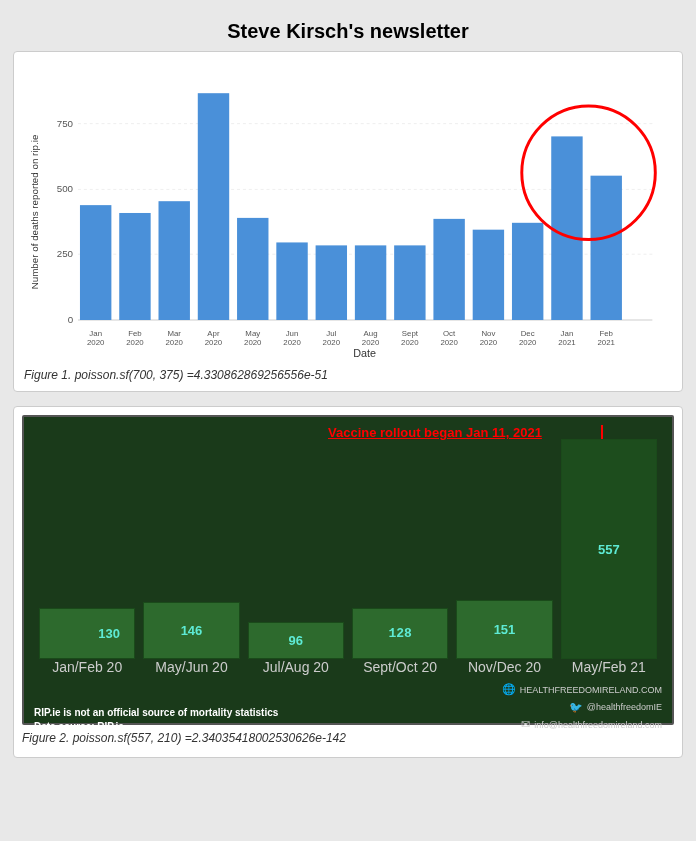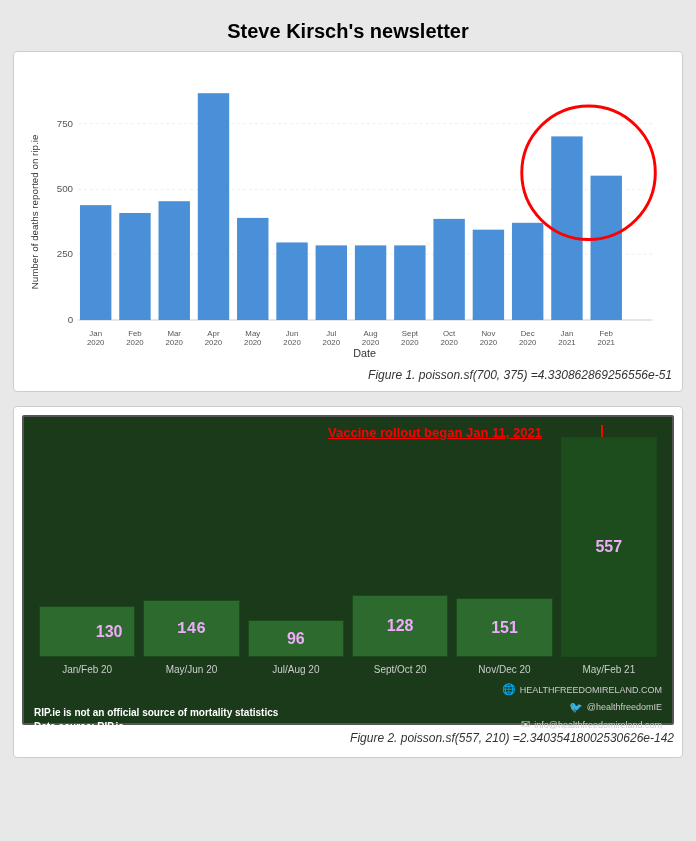--- a/index.html
+++ b/index.html
@@ -31,21 +31,21 @@
     .chart-area {
       position: relative;
       width: 100%;
       height: 300px;
     }
     svg.chart-svg {
       width: 100%;
       height: 100%;
     }
     .figure-caption {
-      text-align: right;
+      text-align: left;
       font-size: 12px;
       color: #333;
       margin: 6px 0 4px 0;
       font-style: italic;
     }
     .chart2-wrapper {
       background: #fff;
       border: 1px solid #ccc;
       border-radius: 4px;
       width: 670px;
@@ -78,33 +78,33 @@
       align-items: center;
       flex: 1;
     }
     .bar2 {
       background: #2d6a2d;
       border: 1px solid #1a4a1a;
       width: 100%;
       display: flex;
       align-items: center;
       justify-content: center;
-      color: #f0abfc;
-      font-weight: bold;
-      font-size: 16px;
+      color: #5eead4;
+      font-weight: bold;
+      font-size: 13px;
       position: relative;
     }
     .bar2.last {
       background: #1d4d1d;
     }
     .bar2-label {
       color: #ccc;
-      font-size: 10px;
+      font-size: 14px;
       text-align: center;
-      margin-top: 7px;
+      margin-top: 0;
     }
     .chart2-footer {
       display: flex;
       justify-content: space-between;
       align-items: flex-end;
       margin-top: 6px;
     }
     .data-source {
       color: #fff;
       font-size: 10px;
@@ -228,35 +228,35 @@
 
       <div class="bar2-group">
         <div class="bar2" style="height:51px;padding-left:44px;">
           <span>130</span>
         </div>
         <div class="bar2-label">Jan/Feb 20</div>
       </div>
 
 
       <div class="bar2-group">
-        <div class="bar2" style="height:57px;font-family:Liberation Mono, monospace;">
+        <div class="bar2" style="height:57px;">
           <span>146</span>
         </div>
         <div class="bar2-label">May/Jun 20</div>
       </div>
 
       <div class="bar2-group">
         <div class="bar2" style="height:37px;">
           <span>96</span>
         </div>
         <div class="bar2-label">Jul/Aug 20</div>
       </div>
 
       <div class="bar2-group">
-        <div class="bar2" style="height:62px;">
+        <div class="bar2" style="height:51px;font-family:Liberation Mono, monospace;">
           <span>128</span>
         </div>
         <div class="bar2-label">Sept/Oct 20</div>
       </div>
 
       <div class="bar2-group">
         <div class="bar2" style="height:59px;">
           <span>151</span>
         </div>
         <div class="bar2-label">Nov/Dec 20</div>

